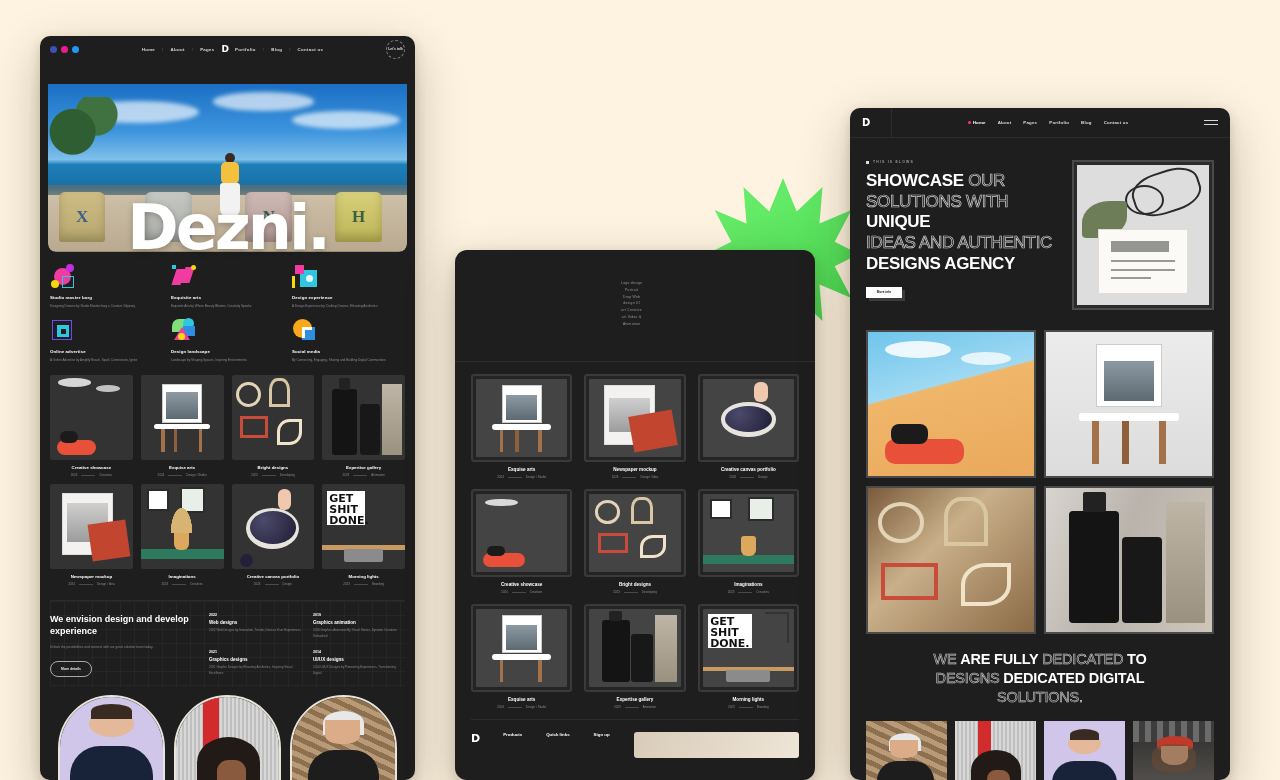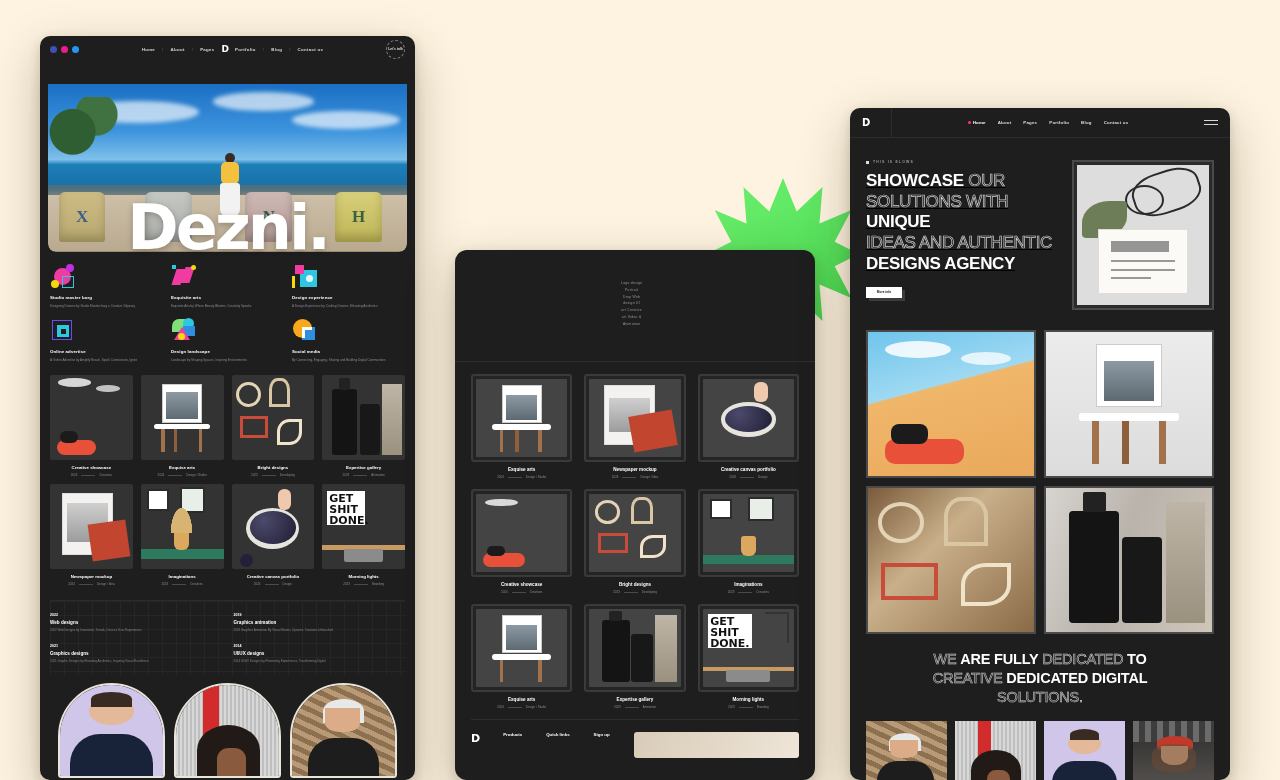--- a/index.html
+++ b/index.html
@@ -222,21 +222,20 @@
   .m3-hero { display: flex; padding: 22px 16px 14px; gap: 16px; }
   .m3-hl { flex: 1; }
   .eyebrow {
     font-size: 3.4px; color: #9b9b9b; letter-spacing: 1.2px; font-weight: 700;
     display: flex; align-items: center; gap: 4px; margin-bottom: 7px;
   }
   .eyebrow::before { content:""; width:3px;height:3px;background:#ddd;display:block; }
   .m3-head {
     font-size: 17px; line-height: 1.22; letter-spacing: -.3px;
     font-family: "Liberation Sans", sans-serif;
-    text-decoration: underline;
   }
   .m3-head .b { font-weight: 800; color: #fff; }
   .m3-head .o { font-weight: 400; color: transparent; -webkit-text-stroke: .7px #cfcfcf; }
   .m3btn {
     margin-top: 12px; width: 36px; height: 11px; background: #fff; color: #111;
     font-size: 3.2px; font-weight: 700; display: flex; align-items: center;
     justify-content: center; box-shadow: 3px 3px 0 #3c3c3c;
   }
   .m3-hr { width: 142px; }
   .m3-hr .card {
@@ -538,20 +537,25 @@
             <span>2023</span>
                 <i></i>
                 <span>Branding</span>
           </div>
         </div>
       </div>
 
     </div>
 
     <div class="m1-env">
+      <div class="left">
+        <h3>We envision design and develop experience</h3>
+        <p>Unlock the possibilities and connect with our great solution team today.</p>
+        <div class="pillbtn">More details</div>
+      </div>
       <div class="right">
         <div class="envitem">
           <div class="yr">2022</div>
           <h5>Web designs</h5>
           <p>2022 Web Designs by Innovation, Trends, Devices User Experiences</p>
         </div>
         <div class="envitem">
           <div class="yr">2019</div>
           <h5>Graphics animation</h5>
           <p>2019 Graphics Animation By Visual Stories, Dynamic Creations Unleashed</p>
@@ -868,21 +872,21 @@
         <span class="ov" style="left:46%;top:34%;width:24%;height:60%;background:#181818;border-radius:4px"></span>
         <span class="ov" style="left:72%;top:10%;width:24%;height:84%;background:linear-gradient(#bfb5a6,#9b917f)"></span>
       </div>
     </div>
 
     <div class="m3-tag">
       <span class="o">WE</span>
       <span class="b">ARE FULLY</span>
       <span class="o">DEDICATED</span>
       <span class="b">TO</span><br>
-      <span class="o">CREATIVE</span>
+      <span class="o">DESIGNS</span>
       <span class="b">DEDICATED DIGITAL</span><br>
       <span class="o">SOLUTIONS.</span>
     </div>
 
     <div class="m3-team">
       <div class="p">
         <span class="ov" style="inset:0;background:repeating-linear-gradient(25deg,#b89a77 0 5px,#8d7050 5px 10px)"></span>
         <span class="ov" style="left:28%;top:18%;width:40%;height:26%;background:#e8e8e8;border-radius:50% 50% 0 0"></span>
         <span class="ov" style="left:30%;top:28%;width:34%;height:26%;background:#dcab87;border-radius:0 0 40% 40%"></span>
         <span class="ov" style="left:14%;bottom:0;width:70%;height:42%;background:#1d1d1d;border-radius:20px 20px 0 0"></span>

